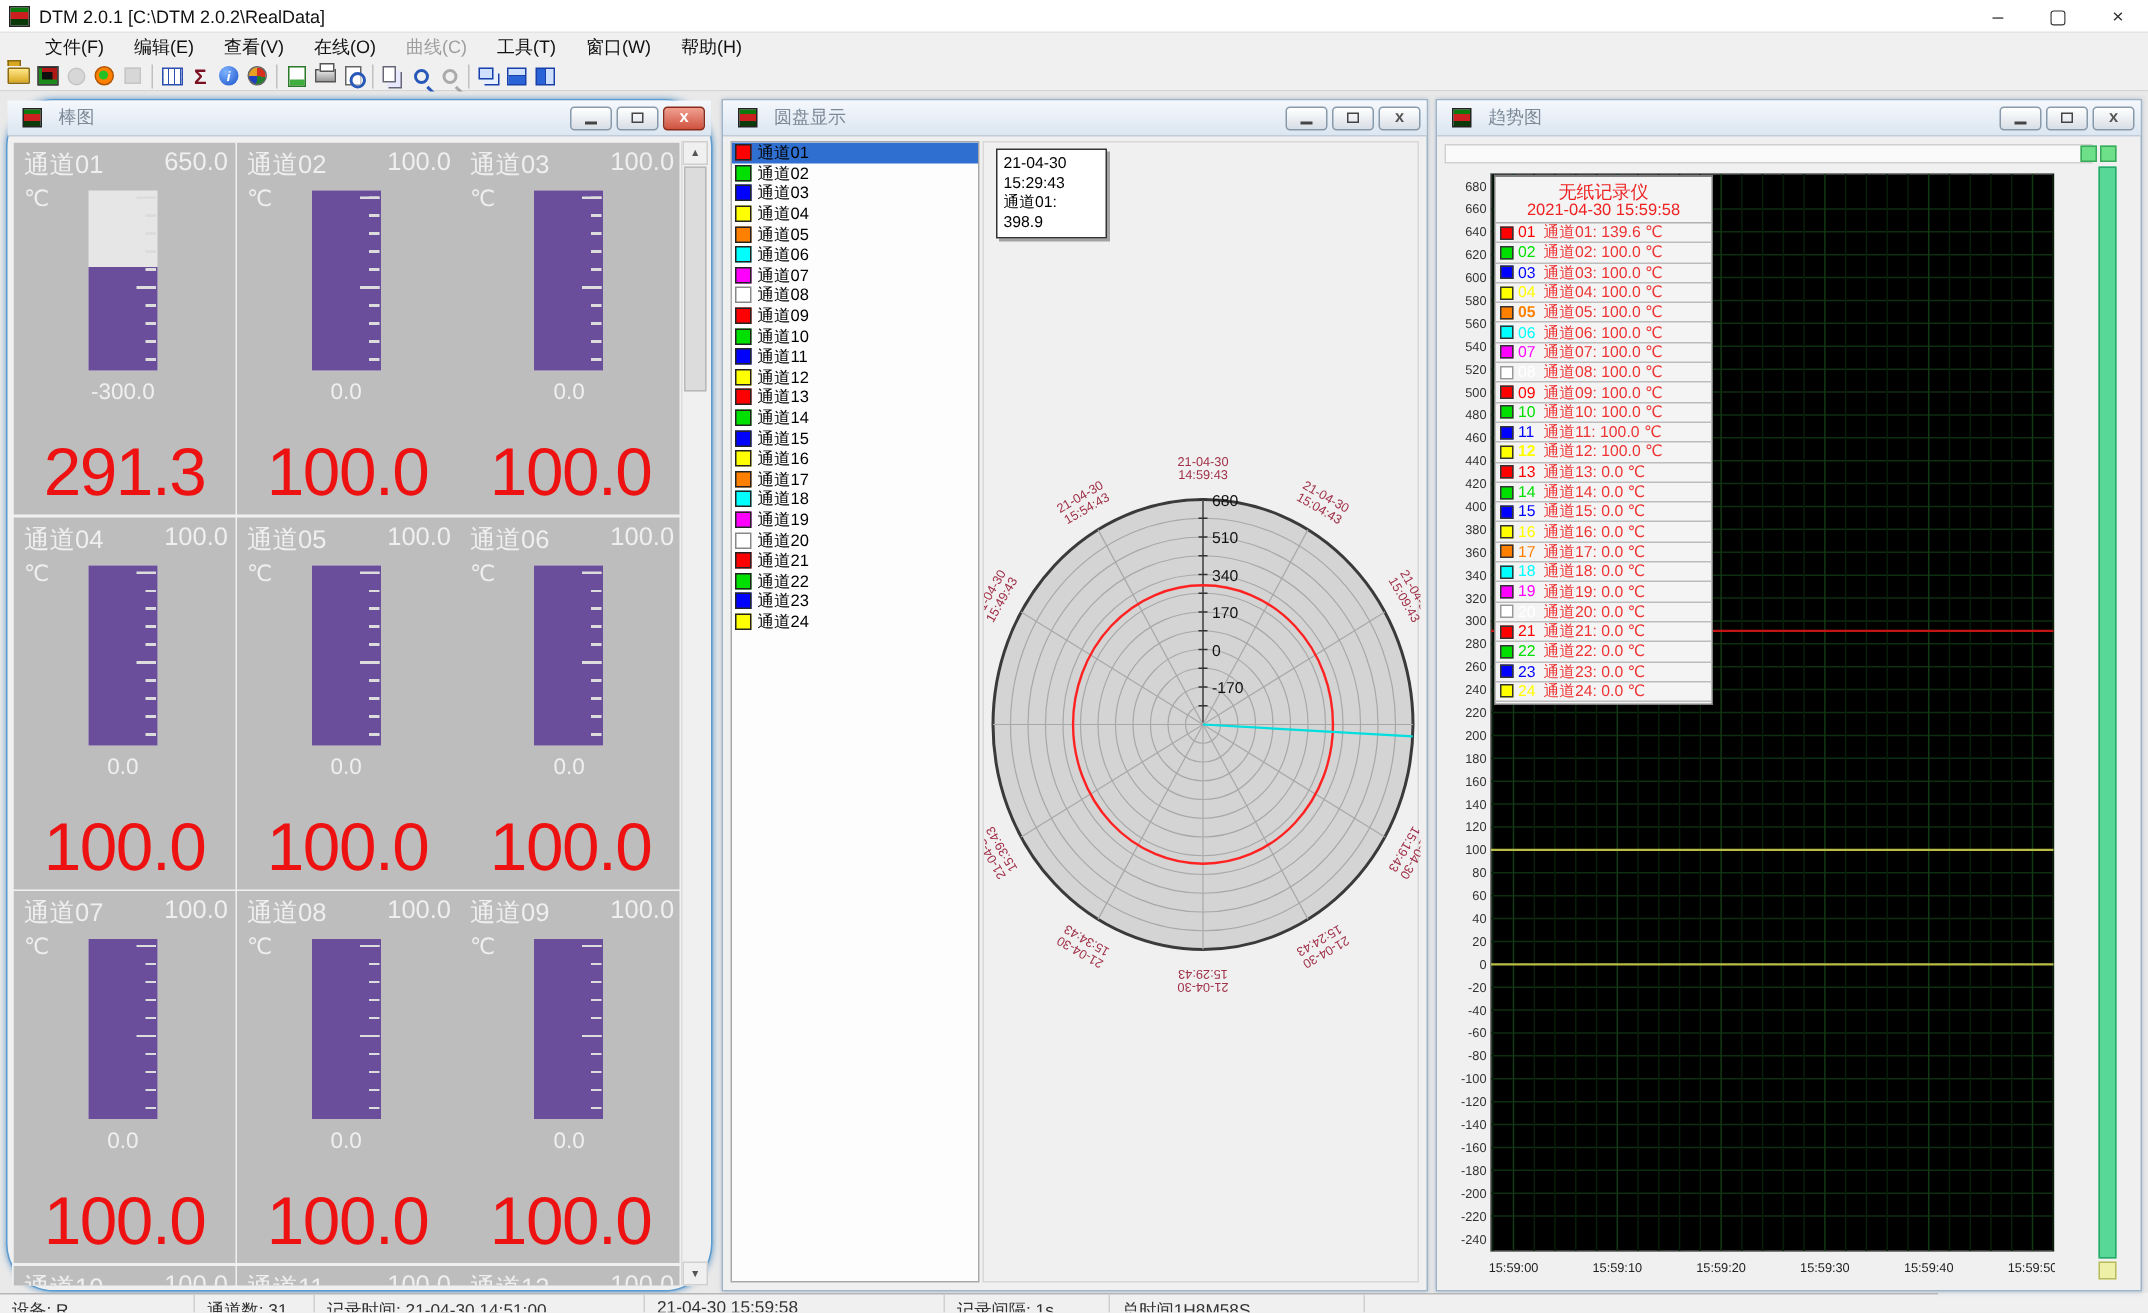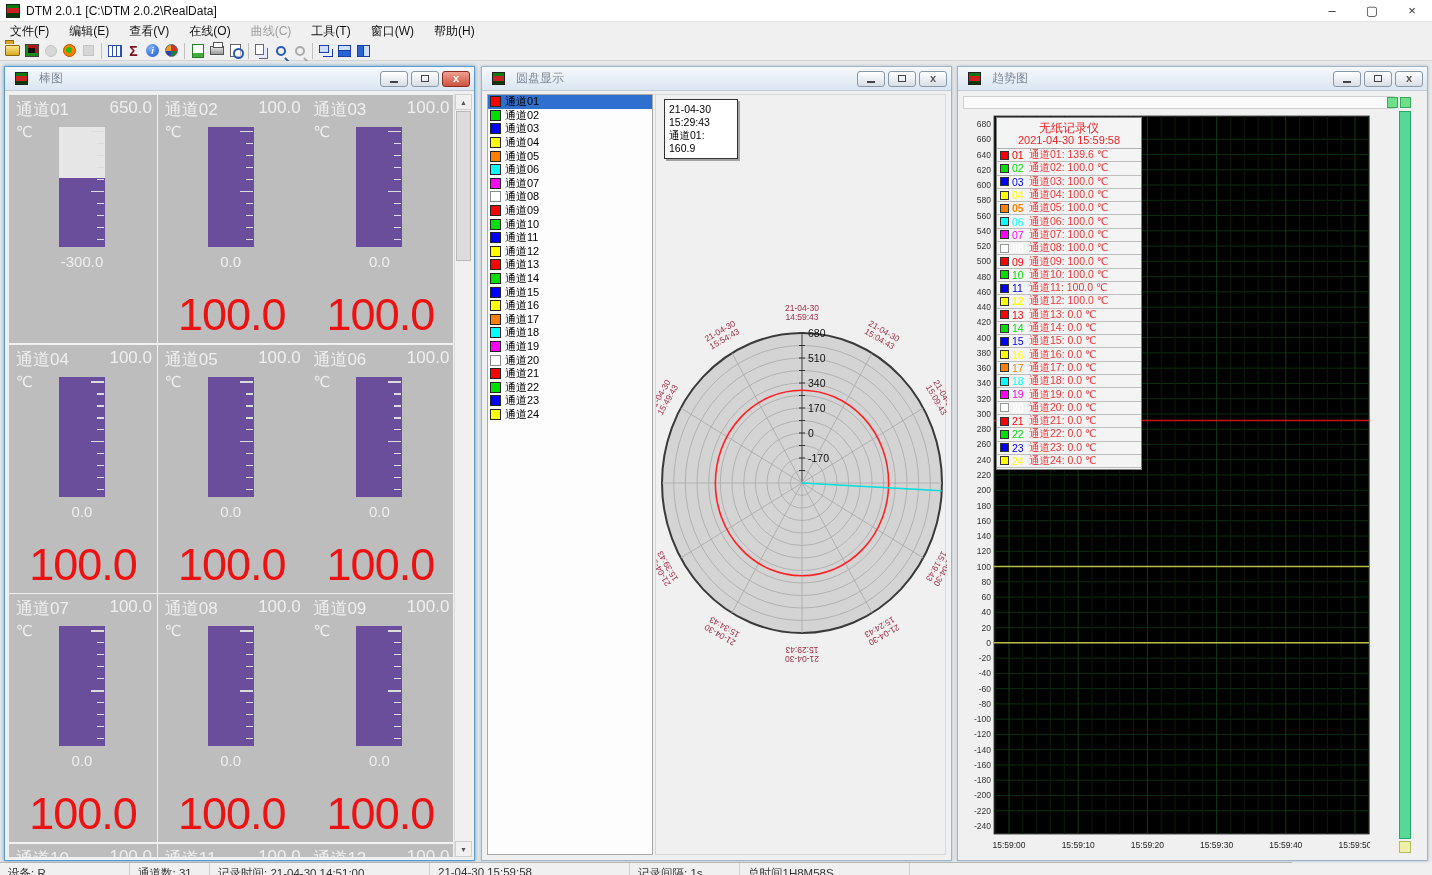--- a/index.html
+++ b/index.html
@@ -9,21 +9,21 @@
   
   #app-titlebar { position:absolute; left:0; top:0; width:1432px; height:22px;
     background:#ffffff; border-bottom:1px solid #e4e4e4; display:flex; align-items:center; }
   .app-icon { width:14px; height:14px; margin:0 6px 0 6px; border:1px solid #222;
     background:linear-gradient(#0c7a0c 0 3px,#cc2020 3px 8px,#0a3a0a 8px 14px); }
   #app-title { font-size:12px; color:#111; }
   #app-controls { margin-left:auto; display:flex; height:22px; }
   .cap-btn { width:40px; height:22px; display:flex; align-items:center; justify-content:center;
     font-size:13px; color:#333; }
   #menubar { position:absolute; left:0; top:22px; width:1432px; height:19px;
-    background:#f0f0f0; display:flex; align-items:center; }
+    background:#f0f0f0; display:flex; align-items:center;padding-left:20px; }
   .menu-item { font-size:12px; color:#111; padding:2px 10px; }
   .menu-item.disabled { color:#9e9e9e; }
   #toolbar { position:absolute; left:0; top:41px; width:1432px; height:20px;
     background:#f0f0f0; border-bottom:1px solid #d4d4d4; display:flex; align-items:center; padding-left:3px; }
   .tb-sep { width:1px; height:16px; background:#c0c0c0; margin:0 3px; }
   .tb { width:16px; height:16px; margin:0 1.5px; display:flex; align-items:center; justify-content:center;
     font-size:12px; position:relative; }
   .tb.dis { filter:grayscale(1) opacity(.45); }
   .tb-folder { width:15px; height:11px; background:linear-gradient(#ffe789,#d8a820); border:1px solid #8a6a10; border-radius:1px; }
   .tb-folder::before { content:""; position:absolute; left:0; top:-3px; width:7px; height:3px; background:#d8a820; border:1px solid #8a6a10; border-bottom:none; }
@@ -49,21 +49,21 @@
   .tb-copy { width:9px; height:11px; background:#fff; border:1px solid #667; box-shadow:3px 3px 0 #e8e8ff, 4px 4px 0 #667; margin-right:4px; margin-bottom:3px; }
   .tb-zoom { width:10px; height:10px; border:2px solid #2858b8; border-radius:50%; }
   .tb-zoom::after { content:""; position:absolute; right:-1px; bottom:-2px; width:6px; height:2px; background:#2858b8; transform:rotate(45deg); }
   .tb-cascade { width:10px; height:8px; border:1px solid #1840a8; background:#cfe0ff; box-shadow:3px 3px 0 #e8f0ff, 4px 4px 0 #1840a8; margin-right:4px; margin-bottom:3px; }
   .tb-tile-h { width:13px; height:12px; border:1px solid #1840a8; background:linear-gradient(#cfe0ff 0 4px,#1840a8 4px 5px,#2a62d8 5px 12px); }
   .tb-tile-v { width:13px; height:12px; border:1px solid #1840a8; background:linear-gradient(90deg,#2a62d8 0 5px,#1840a8 5px 6px,#cfe0ff 6px 13px); }
 
   
   #mdi { position:absolute; left:0; top:61px; width:1432px; height:801px; background:#e9e9e9; }
   .child { position:absolute; background:#f0f0f0; border:1px solid #9fb4c7; box-shadow:0 0 3px rgba(120,150,180,.5); }
-  .child.active { border-color:#5b9bd0; box-shadow:0 0 4px rgba(60,130,190,.8); }
+  .child.active { border-color:#5b9bd0; box-shadow:0 0 4px rgba(60,130,190,.8);border-radius:32px; }
   .child-tb { height:24px; background:linear-gradient(#f5f8fc,#dbe6f1); border-bottom:1px solid #c0ccd8;
     display:flex; align-items:center; padding:0 4px; }
   .child-title { font-size:12px; color:#7d8a99; margin-left:5px; }
   .child-btns { margin-left:auto; display:flex; gap:3px; }
   .wbtn { width:28px; height:16px; border:1px solid #8899aa; border-radius:3px;
     background:linear-gradient(#ffffff,#d8dee6); display:flex; align-items:center; justify-content:center; }
   .wbtn.close-red { background:linear-gradient(#f0a090,#cf5240); border-color:#8a2a1a; }
   .g-min { width:8px; height:2px; background:#444; margin-top:6px; }
   .g-max { width:8px; height:7px; border:1.5px solid #444; }
   .g-x { font-size:11px; font-weight:bold; color:#555; line-height:1; }
@@ -228,20 +228,21 @@
               <span class="ch-name">通道01</span>
               <span class="ch-max">650.0</span>
             </div>
             <div class="ch-unit">℃</div>
             <div class="track">
               <div class="fill" style="height: 57.8%;"></div>
               <div class="ticks"></div>
               <div class="ticks2"></div>
             </div>
             <div class="ch-min">-300.0</div>
+            <div class="ch-value">291.3</div>
           </div>
           <div class="cell" style="left: 148.7px; top: 0px;">
             <div class="cell-head">
               <span class="ch-name">通道02</span>
               <span class="ch-max">100.0</span>
             </div>
             <div class="ch-unit">℃</div>
             <div class="track">
               <div class="fill" style="height: 100%;"></div>
               <div class="ticks"></div>
@@ -545,21 +546,21 @@
             <text x="146.00000000000003" y="557.5" font-size="8.5" fill="#a03048" text-anchor="middle" transform="rotate(180 146.00000000000003 557.5)"><tspan x="146.00000000000003" dy="-3">21-04-30</tspan><tspan x="146.00000000000003" dy="9">15:29:43</tspan></text>
             <text x="66.89999999999999" y="534.7913059414623" font-size="8.5" fill="#a03048" text-anchor="middle" transform="rotate(210 66.89999999999999 534.7913059414623)"><tspan x="66.89999999999999" dy="-3">21-04-30</tspan><tspan x="66.89999999999999" dy="9">15:34:43</tspan></text>
             <text x="8.994781121301855" y="472.75000000000006" font-size="8.5" fill="#a03048" text-anchor="middle" transform="rotate(240 8.994781121301855 472.75000000000006)"><tspan x="8.994781121301855" dy="-3">21-04-30</tspan><tspan x="8.994781121301855" dy="9">15:39:43</tspan></text>
             <text x="-12.199999999999989" y="388.00000000000006" font-size="8.5" fill="#a03048" text-anchor="middle" transform="rotate(270 -12.199999999999989 388.00000000000006)"><tspan x="-12.199999999999989" dy="-3">21-04-30</tspan><tspan x="-12.199999999999989" dy="9">15:44:43</tspan></text>
             <text x="8.994781121301827" y="303.25" font-size="8.5" fill="#a03048" text-anchor="middle" transform="rotate(300 8.994781121301827 303.25)"><tspan x="8.994781121301827" dy="-3">21-04-30</tspan><tspan x="8.994781121301827" dy="9">15:49:43</tspan></text>
             <text x="66.89999999999993" y="241.20869405853773" font-size="8.5" fill="#a03048" text-anchor="middle" transform="rotate(330 66.89999999999993 241.20869405853773)"><tspan x="66.89999999999993" dy="-3">21-04-30</tspan><tspan x="66.89999999999993" dy="9">15:54:43</tspan></text>
           </svg>
         <div id="tooltip">
           <div>21-04-30</div>
           <div>15:29:43</div>
-          <div>通道01: 160.9</div>
+          <div>通道01: 398.9</div>
         </div>
       </div>
     </div>
   </div>
 
   <div class="child" style="left:957px; top:5px; width:471px; height:795px;">
     <div class="child-tb">
       <span class="app-icon" style="width:13px;height:13px;"></span>
       <span class="child-title">趋势图</span>
       <div class="child-btns">

